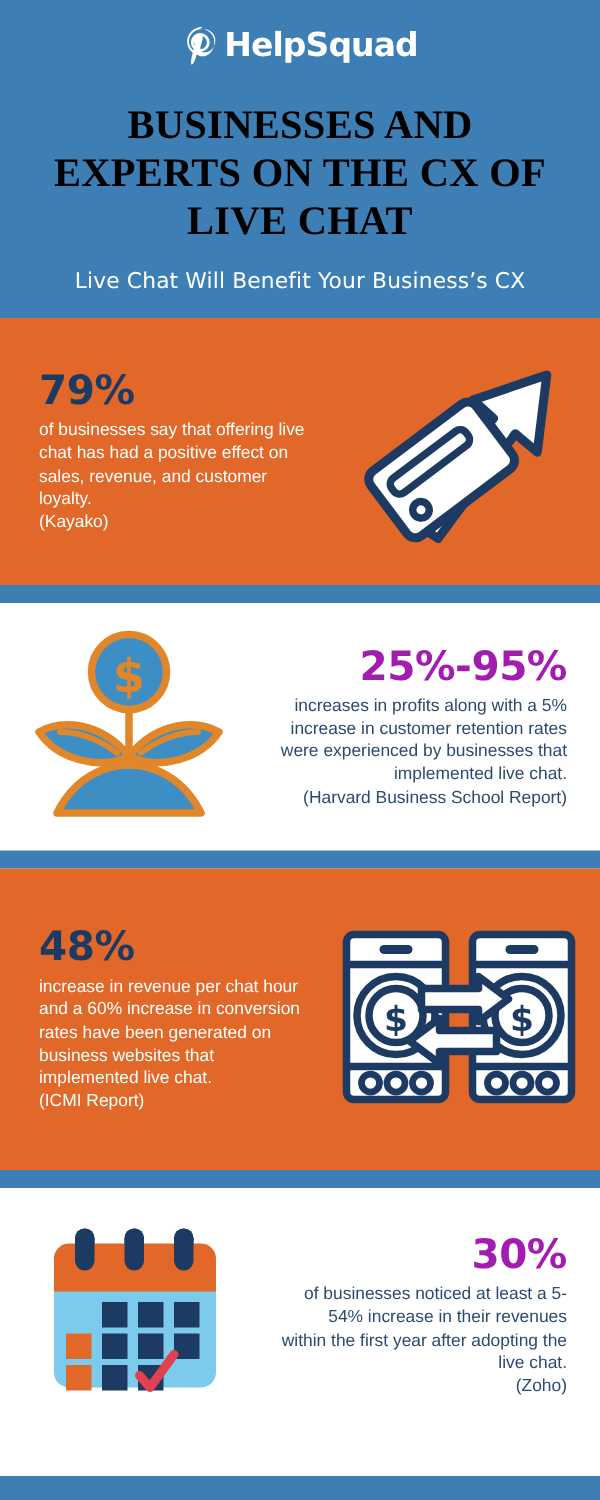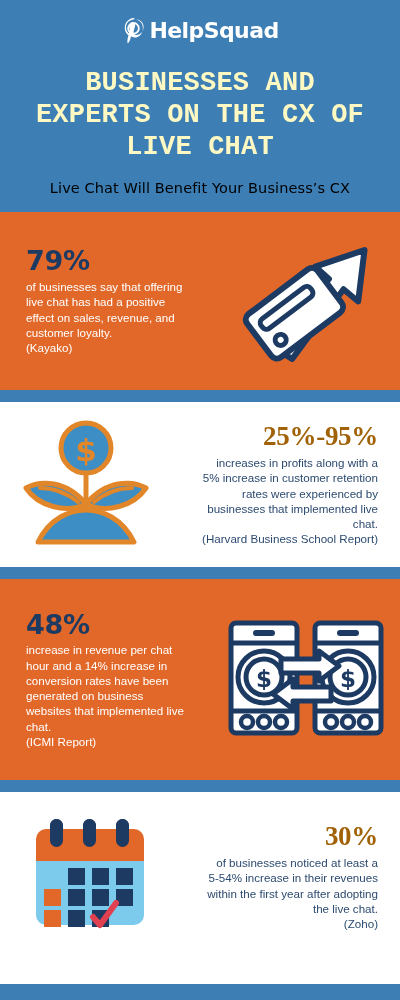--- a/index.html
+++ b/index.html
@@ -39,70 +39,69 @@
   .logo-text {
     color: #ffffff;
     font-size: 22px;
     font-weight: bold;
     letter-spacing: -0.6px;
     font-family: "DejaVu Sans", sans-serif;
     line-height: 1;
   }
   .main-title {
     margin: 20px 0 0 0;
-    color: #fef9c3;
+    color: #000000;
     font-size: 27px;
     font-weight: bold;
     line-height: 1.18;
     letter-spacing: 0.2px;
-    font-family: Liberation Mono, monospace;
+    font-family: Liberation Serif, serif;
     text-transform: uppercase;
     padding: 0 6px;
   }
   .subtitle {
     margin: 16px 0 0 0;
-    color: #000000;
+    color: #ffffff;
     font-size: 14.5px;
     font-weight: normal;
     letter-spacing: 0.1px;
     font-family: "DejaVu Sans", sans-serif;
   }
 
   
   .band {
     background: #3d7fb5;
     height: 12px;
     width: 100%;
   }
 
   
   .stat {
     display: flex;
     align-items: center;
     box-sizing: border-box;
     width: 100%;
-    gap: 20px;
   }
   .stat.orange { background: #e2682a; }
   .stat.white  { background: #ffffff; }
 
   .stat-text { box-sizing: border-box; }
   .stat-text.left  { text-align: left;  padding: 0 6px 0 26px; }
   .stat-text.right { text-align: right; padding: 0 22px 0 6px; }
 
   .stat-number {
     font-size: 27px;
     font-weight: bold;
     line-height: 1.1;
     margin-bottom: 3px;
     font-family: "DejaVu Sans", sans-serif;
     letter-spacing: -0.3px;
   }
   .stat-number.navy   { color: #1d3a63; }
-  .stat-number.orange { color: #a16207; font-family: Liberation Serif, serif; }
+  .stat-number.orange { color: #a21caf; }
 
   .stat-body {
     font-size: 11.6px;
     line-height: 1.32;
     font-family: Liberation Sans, sans-serif;
   }
   .stat-body.white { color: #ffffff; }
   .stat-body.navy  { color: #2c4a70; }
 
   .stat-icon {
@@ -212,21 +211,21 @@
       <div class="stat-body navy" style="white-space:pre-line">increases in profits along with a 5% increase in customer retention rates were experienced by businesses that implemented live chat.
 (Harvard Business School Report)</div>
     </div>
   </div>
 
   <div class="band"></div>
 
   <div class="stat orange sec3">
     <div class="stat-text left">
       <div class="stat-number navy">48%</div>
-      <div class="stat-body white" style="white-space:pre-line">increase in revenue per chat hour and a 14% increase in conversion rates have been generated on business websites that implemented live chat.
+      <div class="stat-body white" style="white-space:pre-line">increase in revenue per chat hour and a 60% increase in conversion rates have been generated on business websites that implemented live chat.
 (ICMI Report)</div>
     </div>
     <div class="stat-icon">
       <span>
         <svg width="162" height="126" viewBox="0 0 162 126">
 
           <g>
             <rect x="6" y="8" width="66" height="110" rx="5" fill="#ffffff" stroke="#1d3a63" stroke-width="5"></rect>
             <line x1="6" y1="28" x2="72" y2="28" stroke="#1d3a63" stroke-width="5"></line>
             <line x1="6" y1="96" x2="72" y2="96" stroke="#1d3a63" stroke-width="5"></line>

